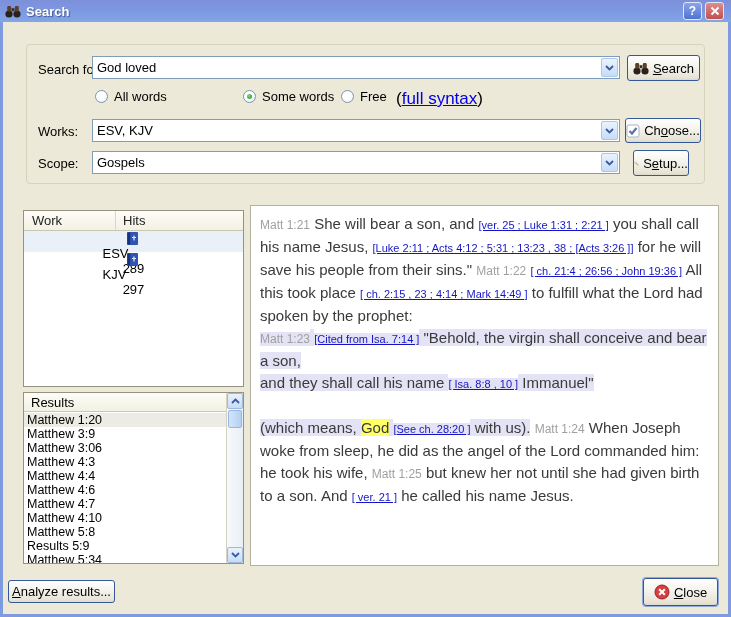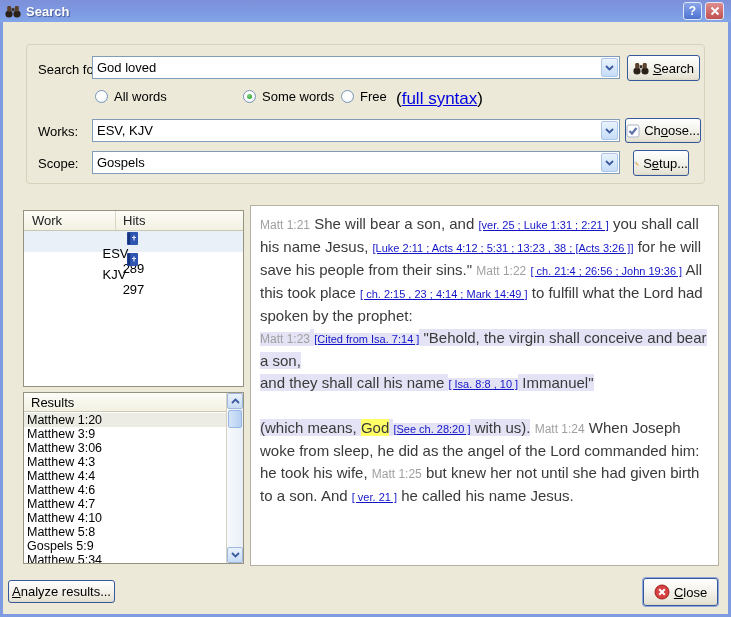--- a/index.html
+++ b/index.html
@@ -208,21 +208,21 @@
       <div class="res-items">
           <div class="res-item sel">Matthew 1:20</div>
           <div class="res-item">Matthew 3:9</div>
           <div class="res-item">Matthew 3:06</div>
           <div class="res-item">Matthew 4:3</div>
           <div class="res-item">Matthew 4:4</div>
           <div class="res-item">Matthew 4:6</div>
           <div class="res-item">Matthew 4:7</div>
           <div class="res-item">Matthew 4:10</div>
           <div class="res-item">Matthew 5:8</div>
-          <div class="res-item">Gospels 5:9</div>
+          <div class="res-item">Results 5:9</div>
           <div class="res-item">Matthew 5:34</div>
         </div>
       <div class="vscroll">
         <div class="sb-btn">
           <svg width="9" height="6" viewBox="0 0 9 6">
               <path d="M1 5 L4.5 1.5 L8 5" fill="none" stroke="#3b5aa0" stroke-width="1.8"></path>
             </svg>
         </div>
         <div class="sb-thumb"></div>
         <div class="sb-spacer"></div>

